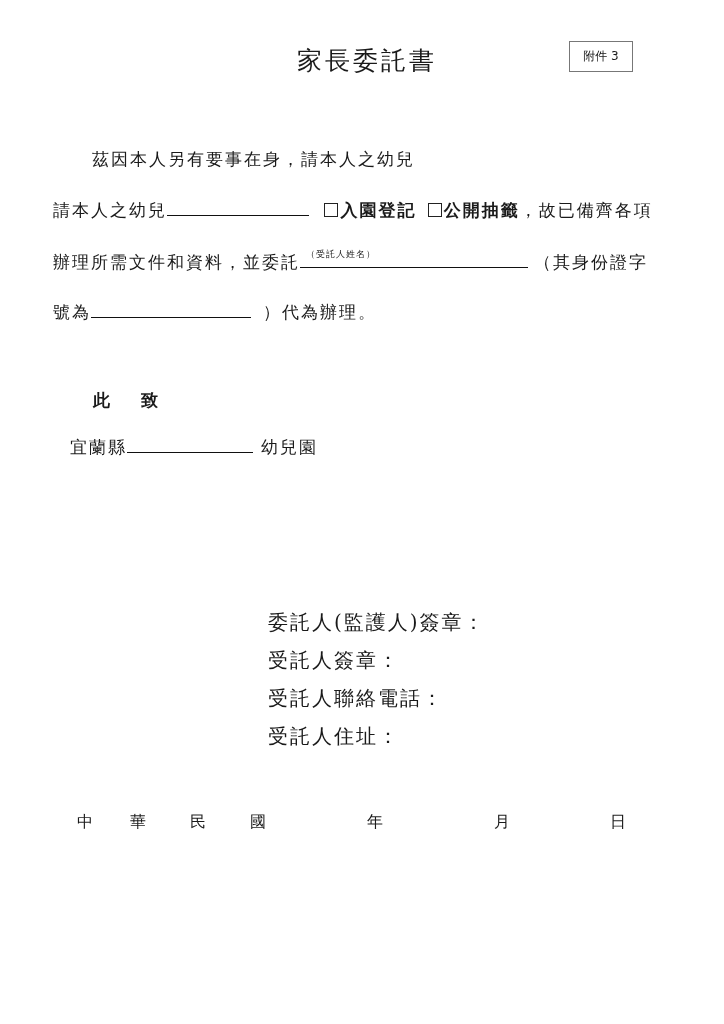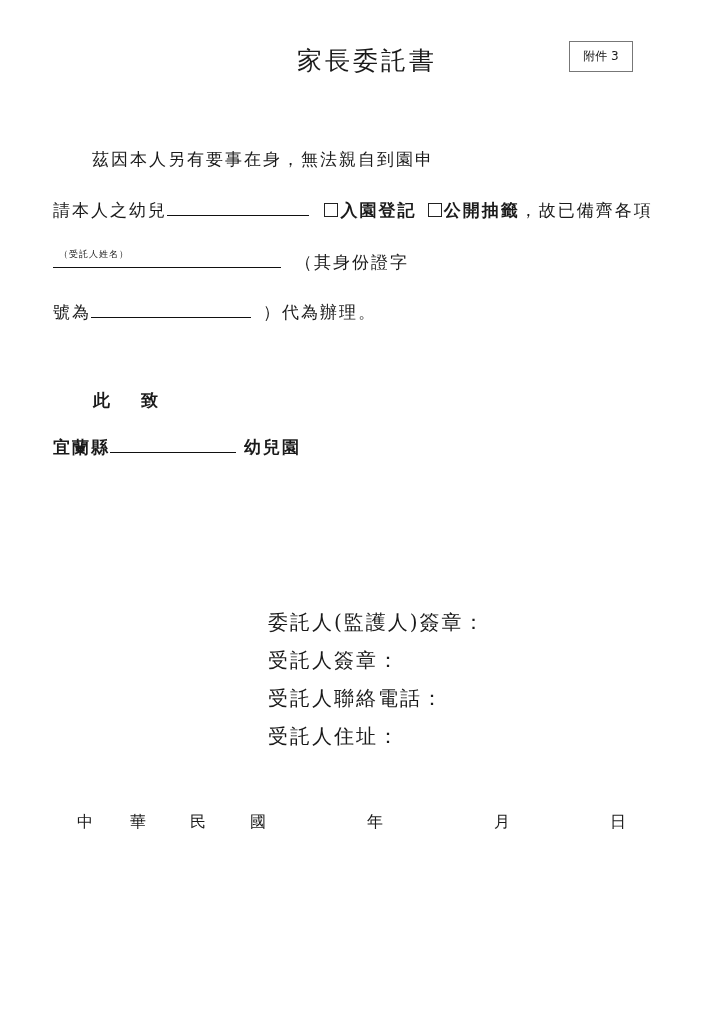--- a/index.html
+++ b/index.html
@@ -74,41 +74,41 @@
   </style>
 </head>
 <body>
 
 <div class="abs title">家長委託書</div>
 <div class="abs attach-box">
   <span>附件 3</span>
 </div>
 
 <div class="abs body-line" style="left:92px; top:147px;">
-  <span>茲因本人</span><span>另有要事在身，無法親自到園申</span>
+  <span>茲因本人</span><span>另有要事在身，請本人之幼兒</span>
 </div>
 
 <div class="abs body-line" style="left:53px; top:198px;">
   <span>請本人之幼兒</span><span class="blank" style="width:142px;"></span>
   <span style="margin-left:8px;"><span class="checkbox"></span><span class="bold">入園登記</span></span>
   <span style="margin-left:4px;"><span class="checkbox"></span><span class="bold">公開抽籤</span></span><span>，故已備齊各項</span>
 </div>
 
 <div class="abs body-line" style="left:53px; top:250px;">
-  <span class="blank" style="width:228px;text-align:right;"><span class="hint">（受託人姓名）</span></span><span style="margin-left:14px;">（其身份證字</span>
+  <span>辦理所需文件和資料，並委託</span><span class="blank" style="width:228px;text-align:right;"><span class="hint">（受託人姓名）</span></span><span style="margin-left:6px;">（其身份證字</span>
 </div>
 
 <div class="abs body-line" style="left:53px; top:300px;">
   <span>號為</span><span class="blank" style="width:160px;"></span><span style="margin-left:12px;text-align:center;">）代為辦理。</span>
 </div>
 
 <div class="abs body-line bold" style="left:93px; top:388px;">此</div>
 <div class="abs body-line bold" style="left:141px; top:388px;">致</div>
 
-<div class="abs body-line" style="left:53px; top:435px;font-weight:bold;">
+<div class="abs body-line" style="left:70px; top:435px;">
   <span>宜蘭縣</span><span class="blank" style="width:126px;"></span><span style="margin-left:8px;">幼兒園</span>
 </div>
 
 <div class="abs sign-line" style="left:268px; top:610px;">委託人(監護人)簽章：</div>
 <div class="abs sign-line" style="left:268px; top:648px;">受託人簽章：</div>
 <div class="abs sign-line" style="left:268px; top:686px;">受託人聯絡電話：</div>
 <div class="abs sign-line" style="left:268px; top:724px;">受託人住址：</div>
 
 <div class="abs date-char" style="left:77px; top:811px;">中</div>
 <div class="abs date-char" style="left:130px; top:811px;">華</div>

